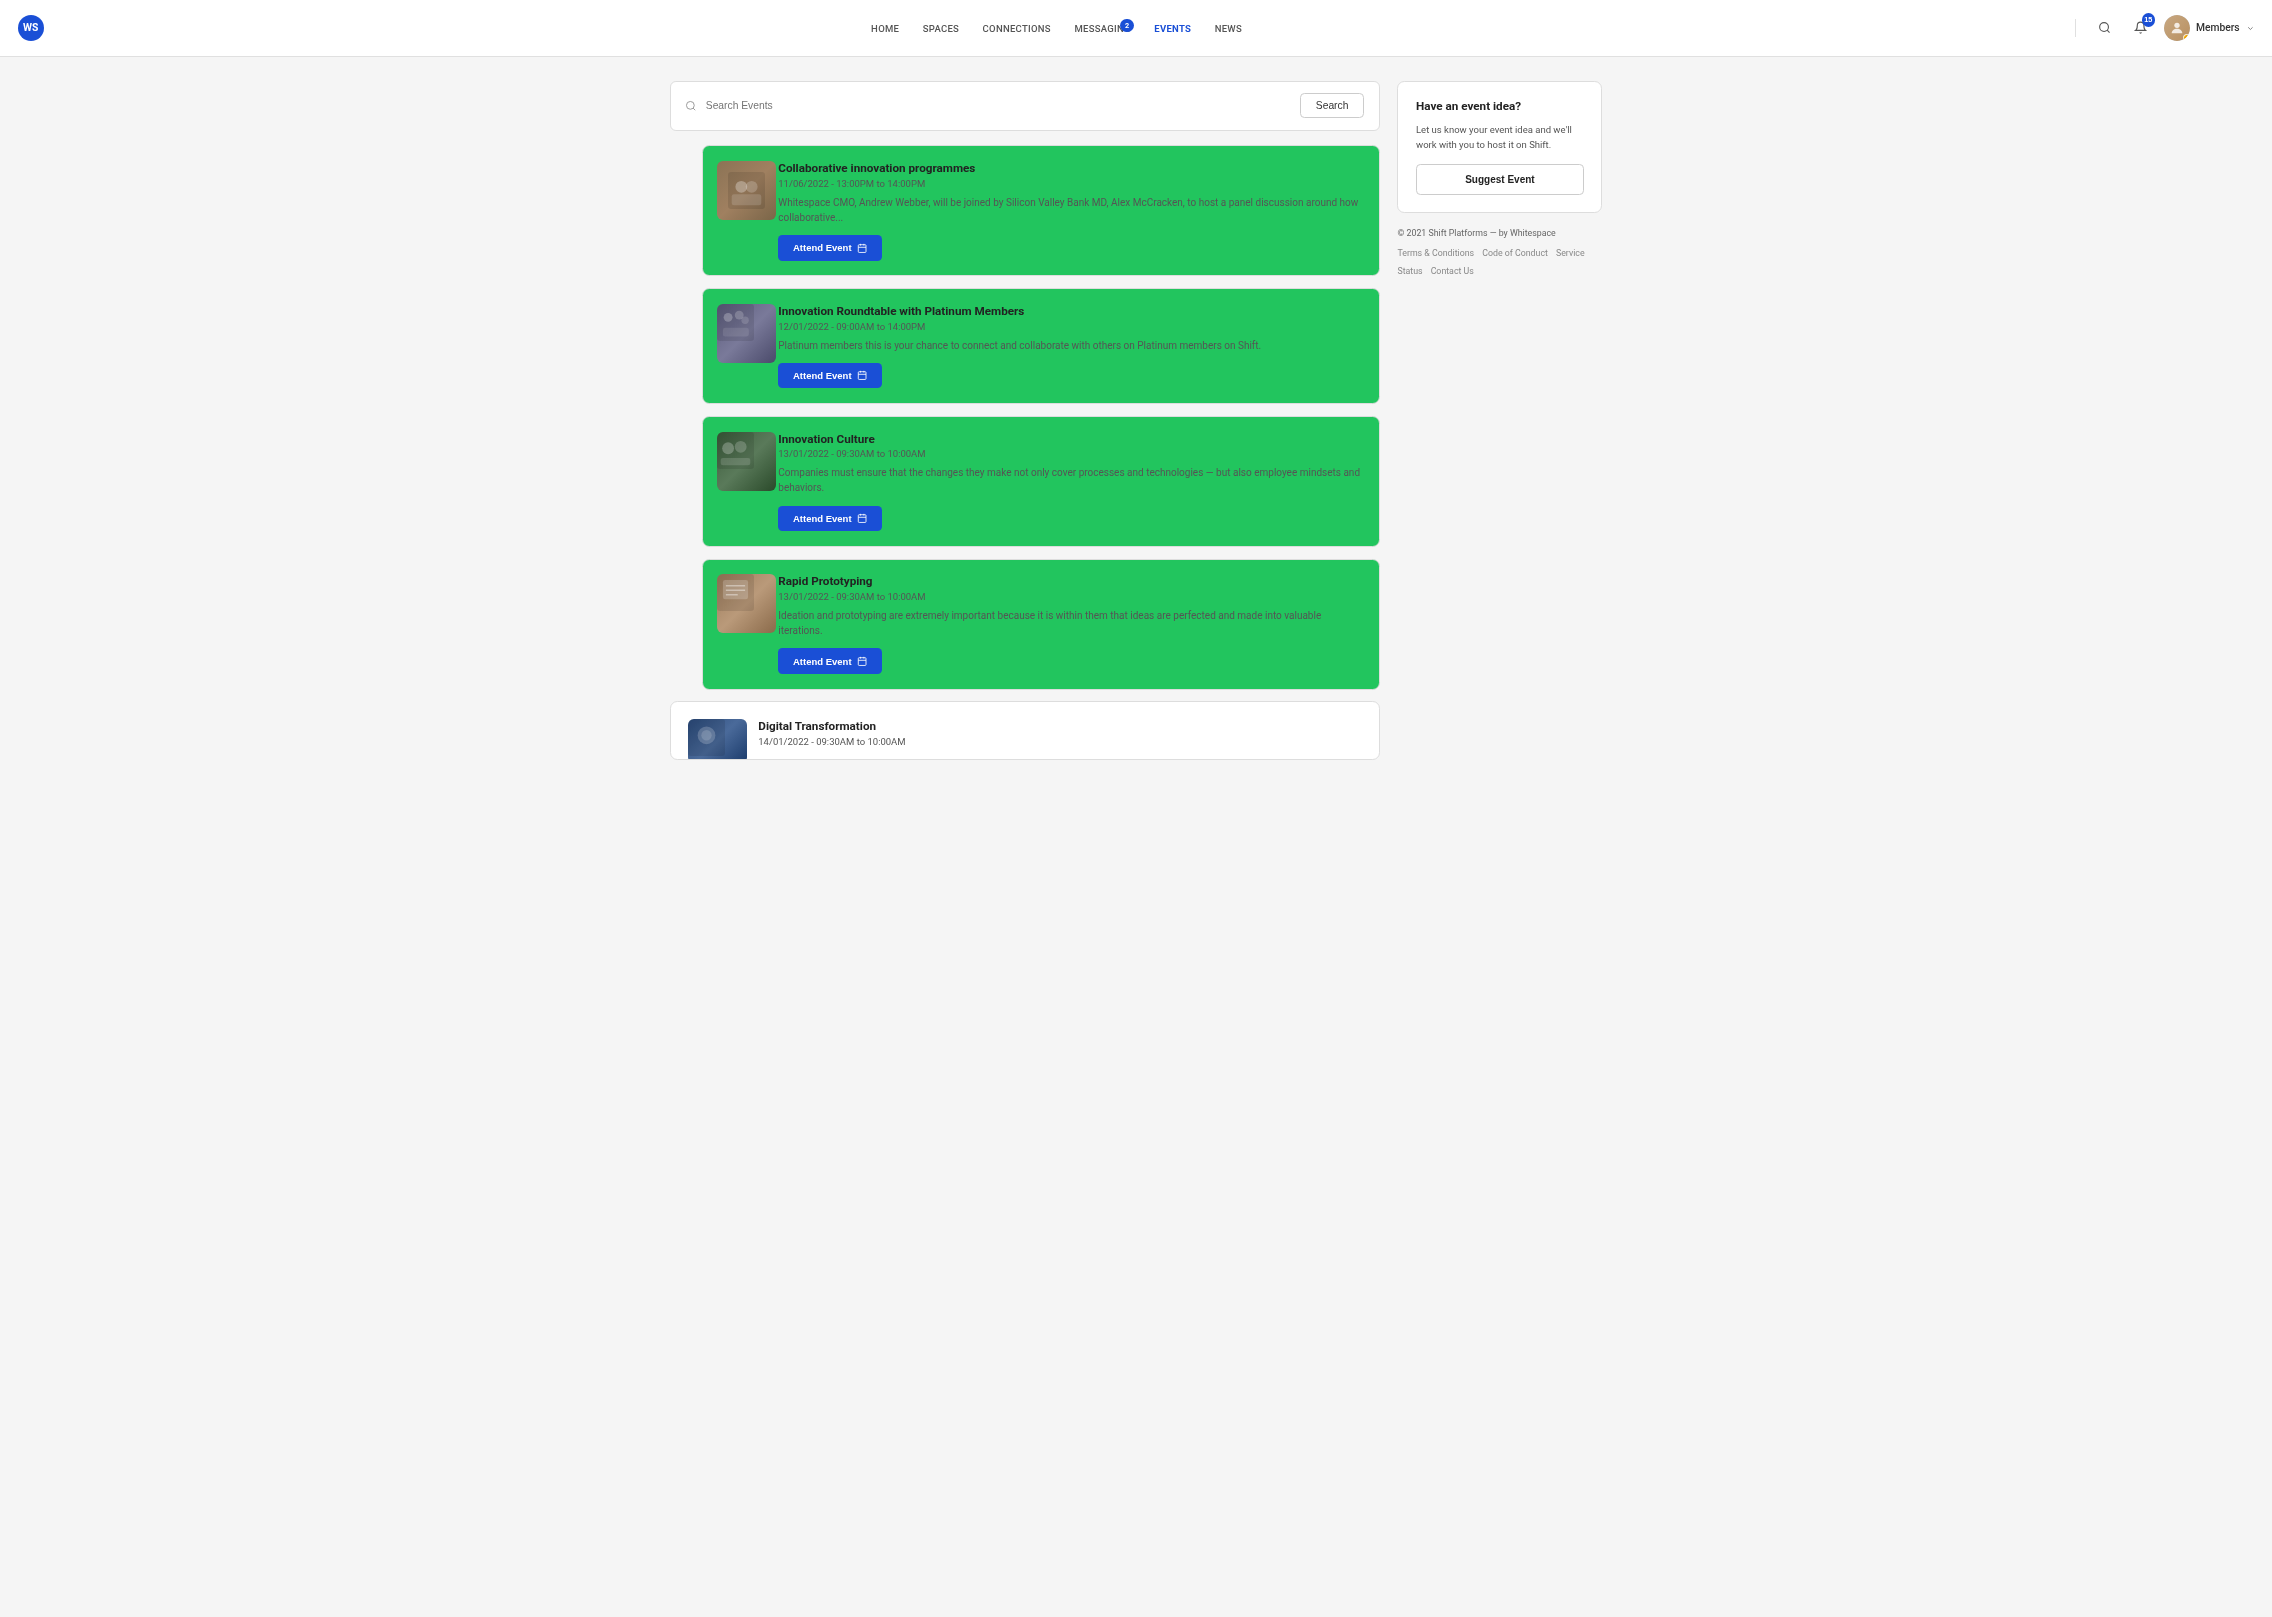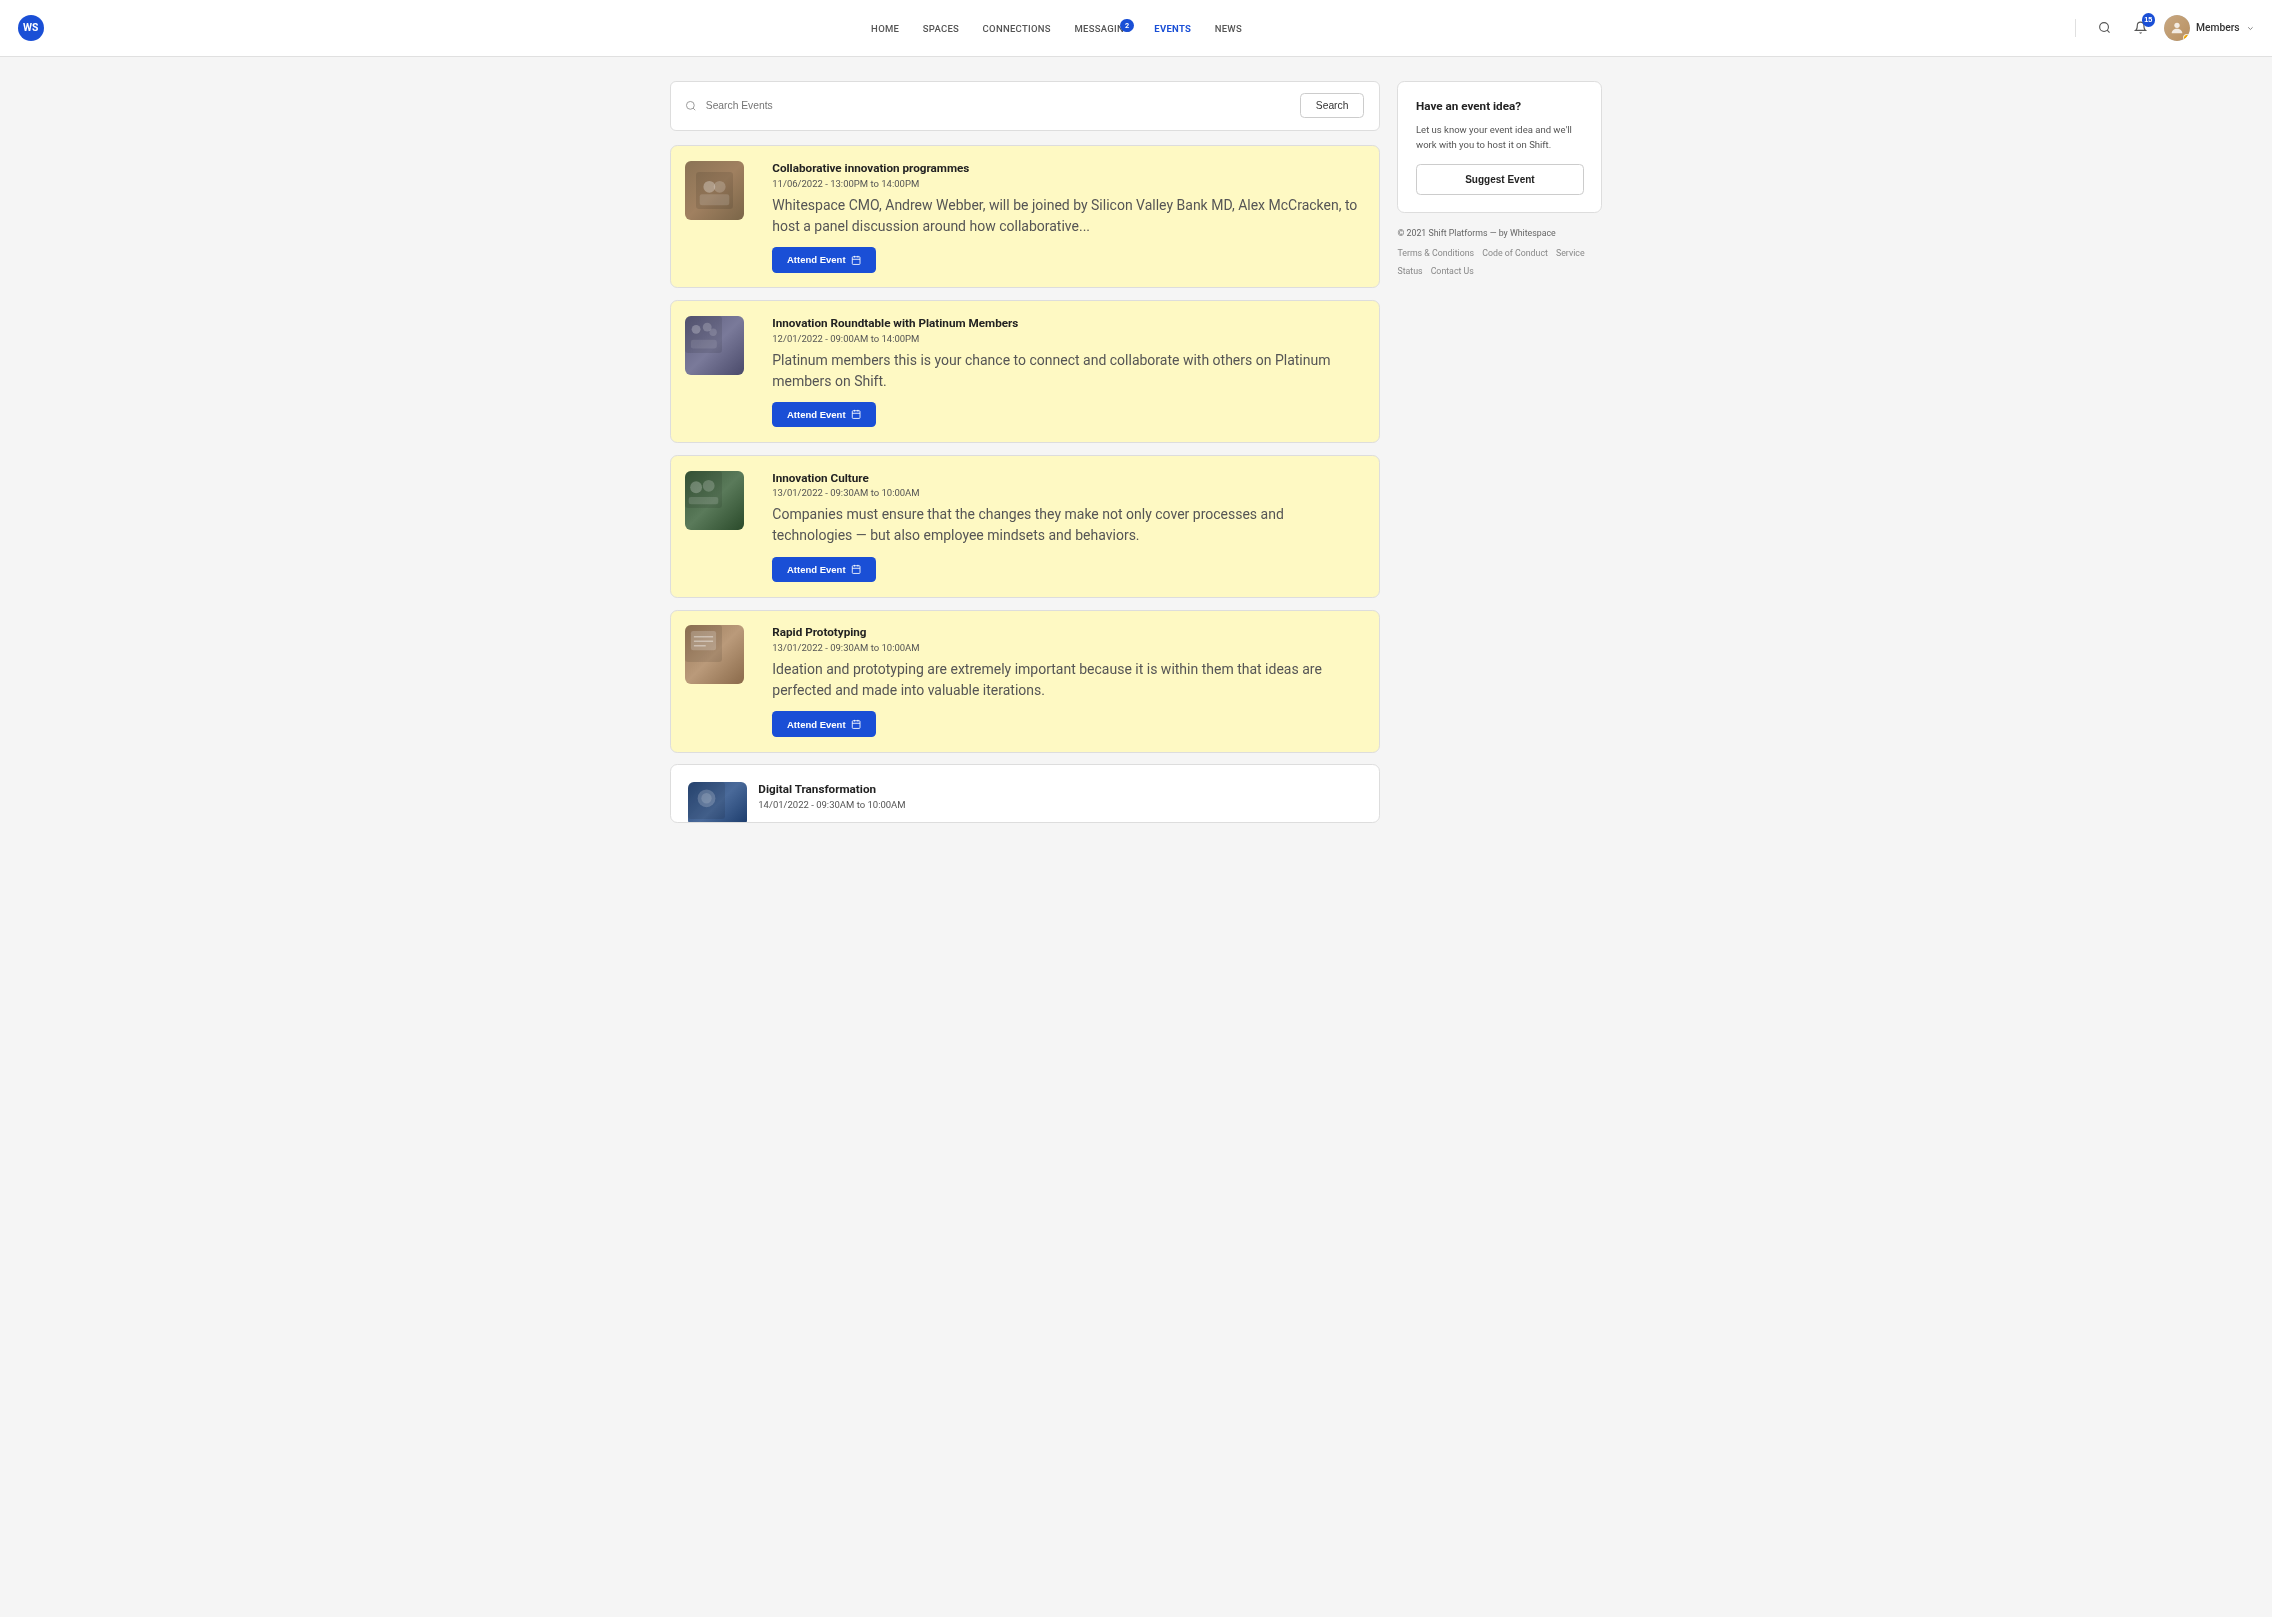--- a/index.html
+++ b/index.html
@@ -170,28 +170,29 @@
       border-radius: 4.4px;
       padding: 5.9px 14.7px;
       font-size: 10.3px;
       font-weight: 500;
       cursor: pointer;
       color: #333;
     }
 
     
     .event-card {
-      background: #fef9c3;
+      background: #22c55e;
       border: 0.7px solid #ddd;
       border-radius: 7.3px;
       padding: 14.7px;
       margin-bottom: 11.7px;
       display: flex;
-      gap: 28px;
+      gap: 2px;
       align-items: flex-start;
+      margin-left: 32px;
     }
     .event-img {
       width: 59px;
       height: 59px;
       border-radius: 5.9px;
       flex-shrink: 0;
       object-fit: cover;
       background: #ccc;
       overflow: hidden;
     }
@@ -201,21 +202,21 @@
       font-weight: 700;
       color: #222;
       margin-bottom: 2.9px;
     }
     .event-date {
       font-size: 9.5px;
       color: #555;
       margin-bottom: 5.9px;
     }
     .event-desc {
-      font-size: 14px;
+      font-size: 10px;
       color: #555;
       line-height: 1.5;
       margin-bottom: 10.3px;
     }
     .attend-btn {
       background: #1a4fd6;
       color: #fff;
       border: none;
       border-radius: 4.4px;
       padding: 7.3px 14.7px;

